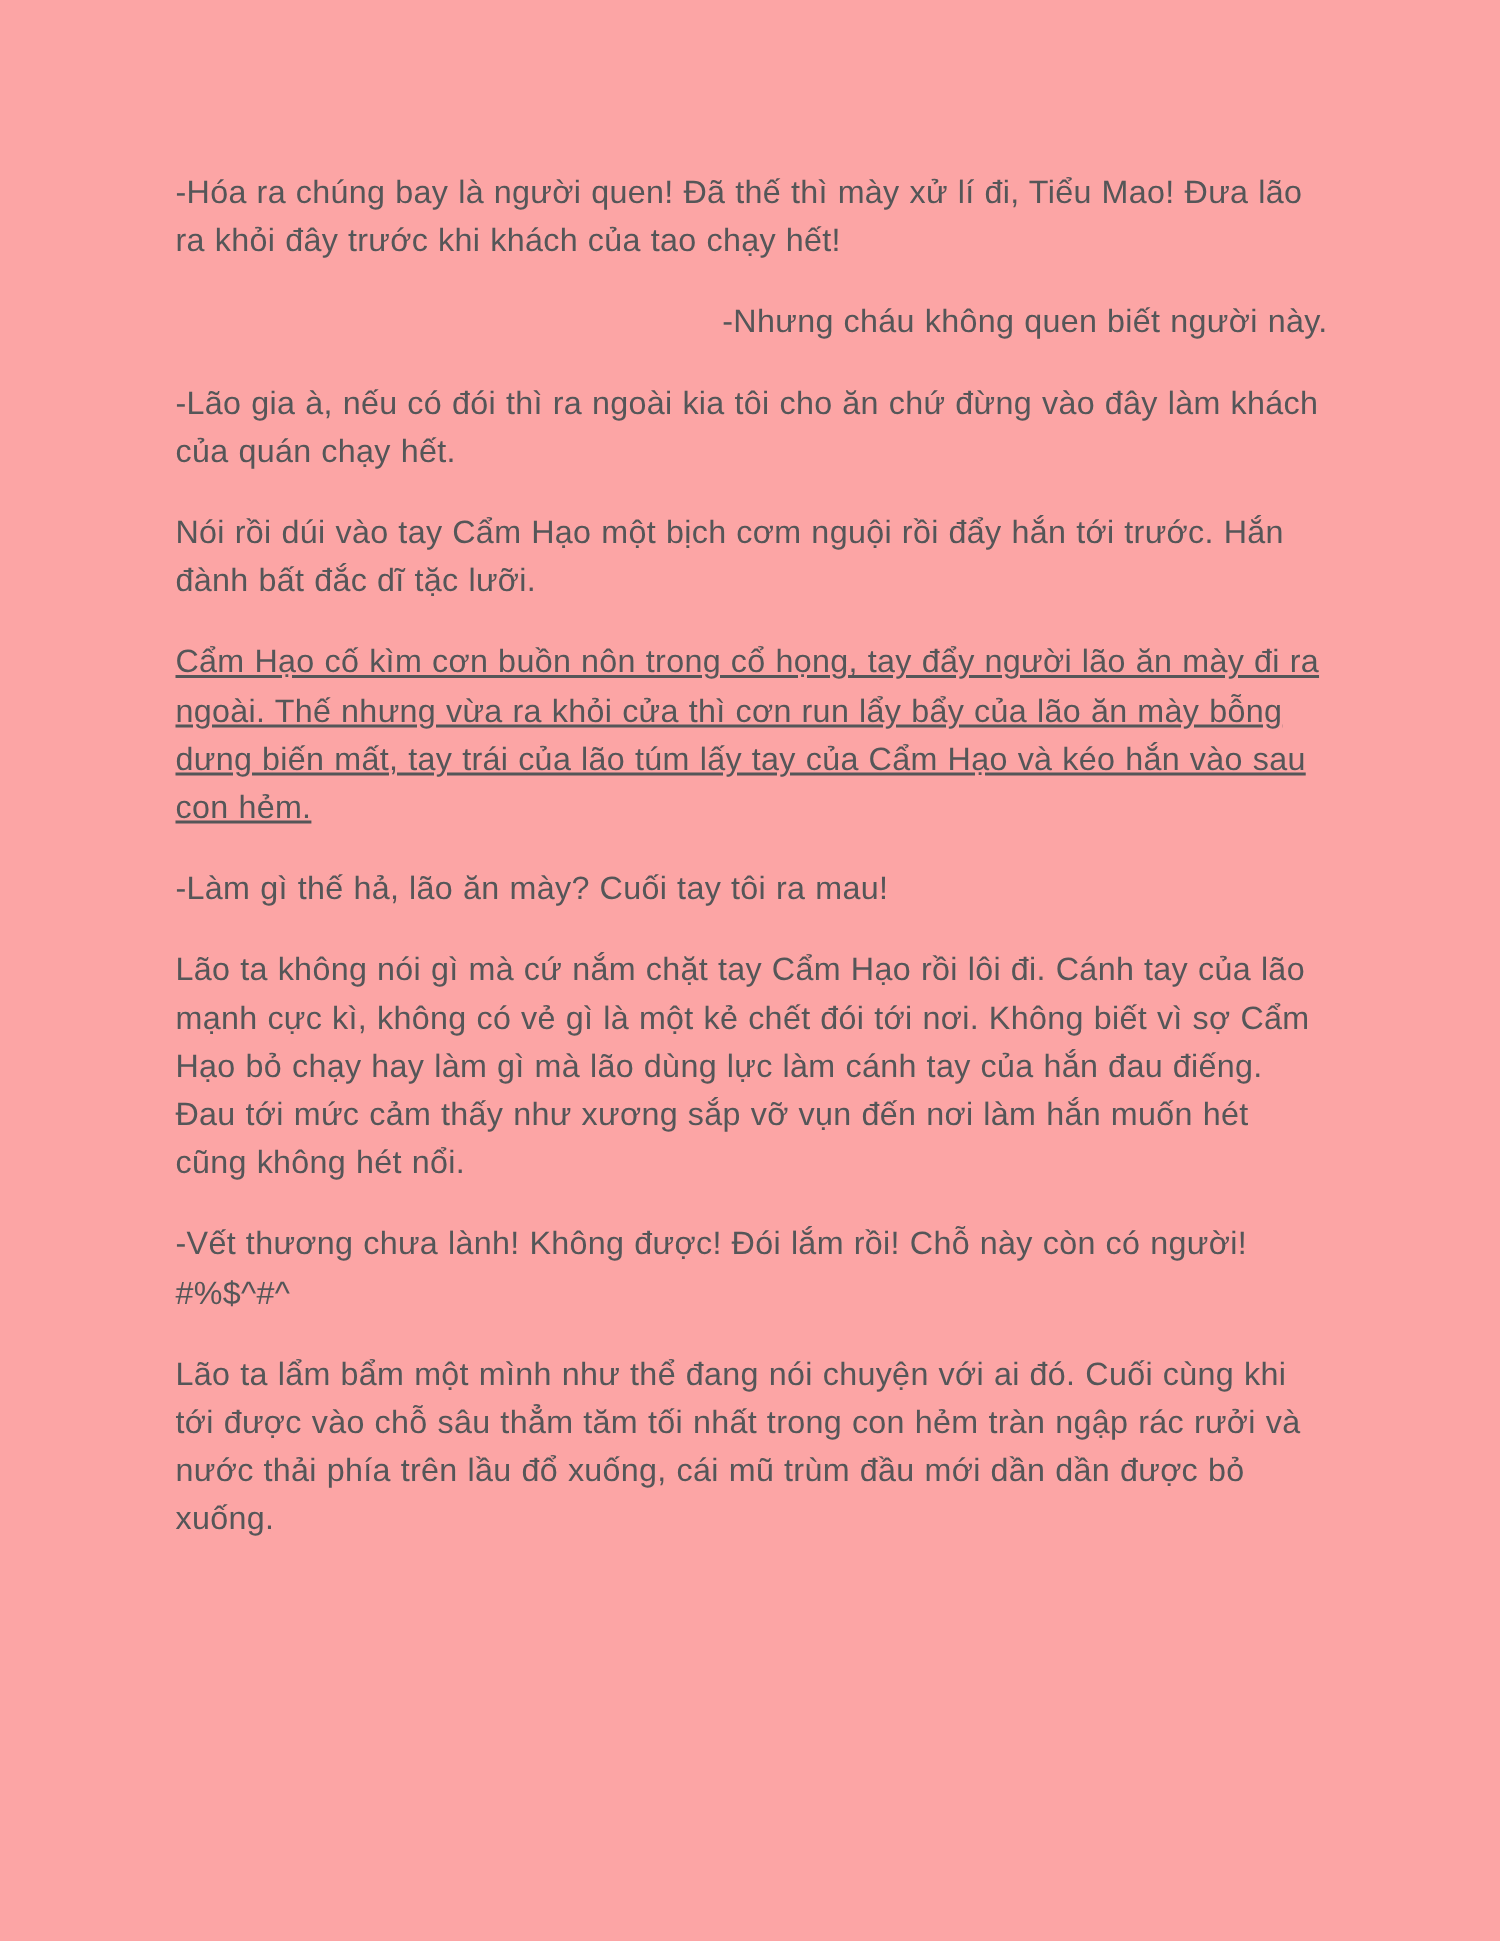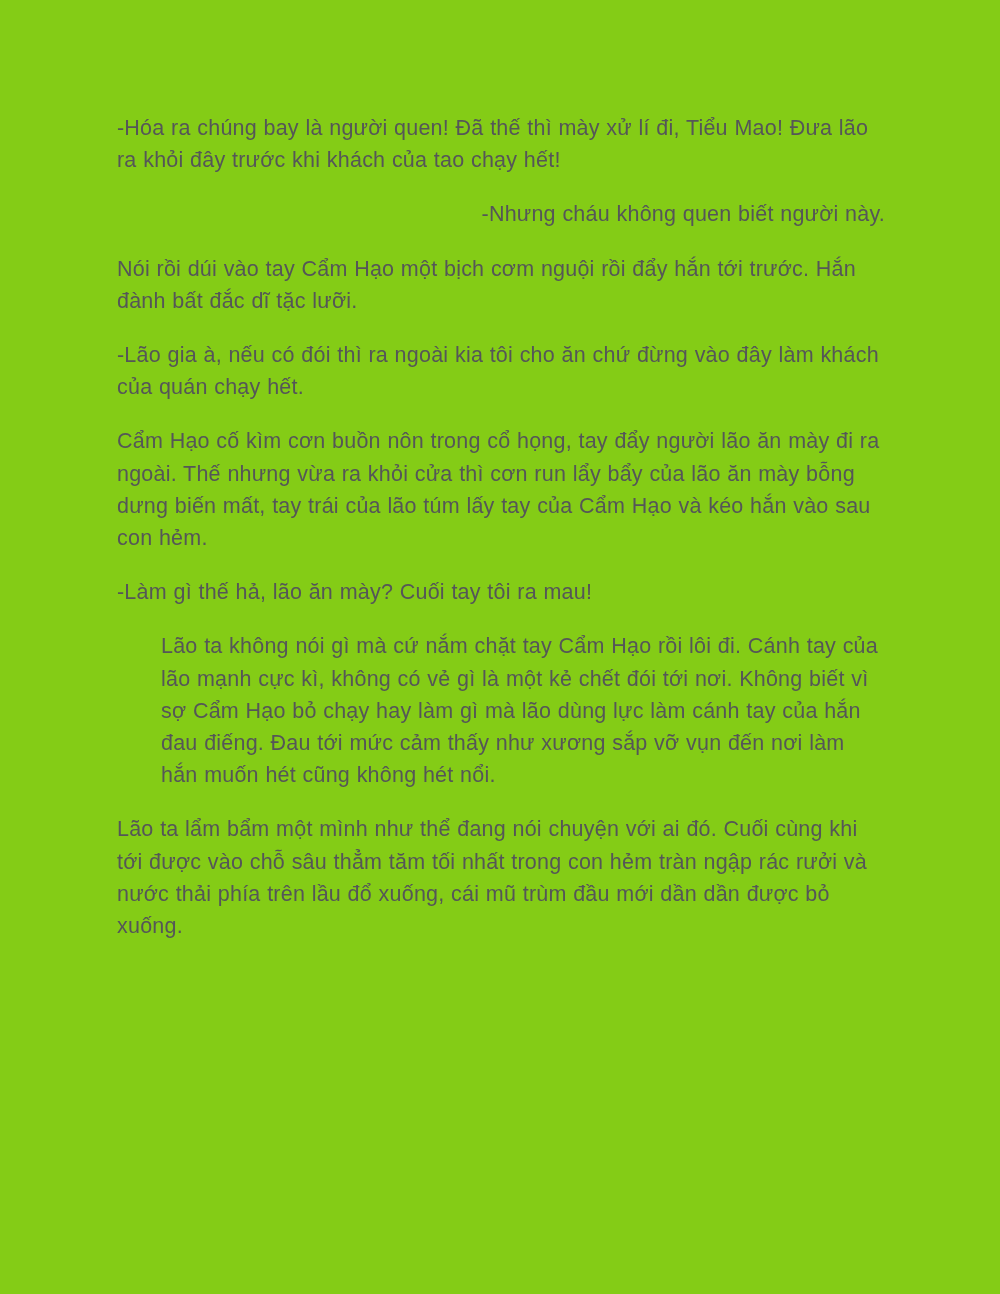--- a/index.html
+++ b/index.html
@@ -38,24 +38,25 @@
     text-align: left;
     font-weight: 400;
   }
   .para:last-child {
     margin-bottom: 12px;
   }
 </style>
 </head>
 <body>
 
-<div class="page" style="background: #84cc16; padding-left: 44px;">
+<div class="page" style="background: #fca5a5; padding-left: 44px;">
   <div class="text-column">
     <p class="para" style="color: rgb(85, 86, 88);">-Hóa ra chúng bay là người quen! Đã thế thì mày xử lí đi, Tiểu Mao! Đưa lão ra khỏi đây trước khi khách của tao chạy hết!</p>
     <p class="para" style="color: rgb(85, 86, 88); text-align: right;">-Nhưng cháu không quen biết người này.</p>
+    <p class="para" style="color: rgb(85, 86, 88);">-Lão gia à, nếu có đói thì ra ngoài kia tôi cho ăn chứ đừng vào đây làm khách của quán chạy hết.</p>
     <p class="para" style="color: rgb(85, 86, 88);">Nói rồi dúi vào tay Cẩm Hạo một bịch cơm nguội rồi đẩy hắn tới trước. Hắn đành bất đắc dĩ tặc lưỡi.</p>
-    <p class="para" style="color: rgb(85, 86, 88);">-Lão gia à, nếu có đói thì ra ngoài kia tôi cho ăn chứ đừng vào đây làm khách của quán chạy hết.</p>
-    <p class="para" style="color: rgb(85, 86, 88);">Cẩm Hạo cố kìm cơn buồn nôn trong cổ họng, tay đẩy người lão ăn mày đi ra ngoài. Thế nhưng vừa ra khỏi cửa thì cơn run lẩy bẩy của lão ăn mày bỗng dưng biến mất, tay trái của lão túm lấy tay của Cẩm Hạo và kéo hắn vào sau con hẻm.</p>
+    <p class="para" style="color: rgb(85, 86, 88); text-decoration: underline;">Cẩm Hạo cố kìm cơn buồn nôn trong cổ họng, tay đẩy người lão ăn mày đi ra ngoài. Thế nhưng vừa ra khỏi cửa thì cơn run lẩy bẩy của lão ăn mày bỗng dưng biến mất, tay trái của lão túm lấy tay của Cẩm Hạo và kéo hắn vào sau con hẻm.</p>
     <p class="para" style="color: rgb(85, 86, 88);">-Làm gì thế hả, lão ăn mày? Cuối tay tôi ra mau!</p>
-    <p class="para" style="color: rgb(85, 86, 88); margin-left: 44px;">Lão ta không nói gì mà cứ nắm chặt tay Cẩm Hạo rồi lôi đi. Cánh tay của lão mạnh cực kì, không có vẻ gì là một kẻ chết đói tới nơi. Không biết vì sợ Cẩm Hạo bỏ chạy hay làm gì mà lão dùng lực làm cánh tay của hắn đau điếng. Đau tới mức cảm thấy như xương sắp vỡ vụn đến nơi làm hắn muốn hét cũng không hét nổi.</p>
+    <p class="para" style="color: rgb(85, 86, 88);">Lão ta không nói gì mà cứ nắm chặt tay Cẩm Hạo rồi lôi đi. Cánh tay của lão mạnh cực kì, không có vẻ gì là một kẻ chết đói tới nơi. Không biết vì sợ Cẩm Hạo bỏ chạy hay làm gì mà lão dùng lực làm cánh tay của hắn đau điếng. Đau tới mức cảm thấy như xương sắp vỡ vụn đến nơi làm hắn muốn hét cũng không hét nổi.</p>
+    <p class="para" style="color: rgb(85, 86, 88);">-Vết thương chưa lành! Không được! Đói lắm rồi! Chỗ này còn có người! #%$^#^</p>
     <p class="para" style="color: rgb(85, 86, 88);">Lão ta lẩm bẩm một mình như thể đang nói chuyện với ai đó. Cuối cùng khi tới được vào chỗ sâu thẳm tăm tối nhất trong con hẻm tràn ngập rác rưởi và nước thải phía trên lầu đổ xuống, cái mũ trùm đầu mới dần dần được bỏ xuống.</p>
   </div>
 </div>
 
 </body></html>

